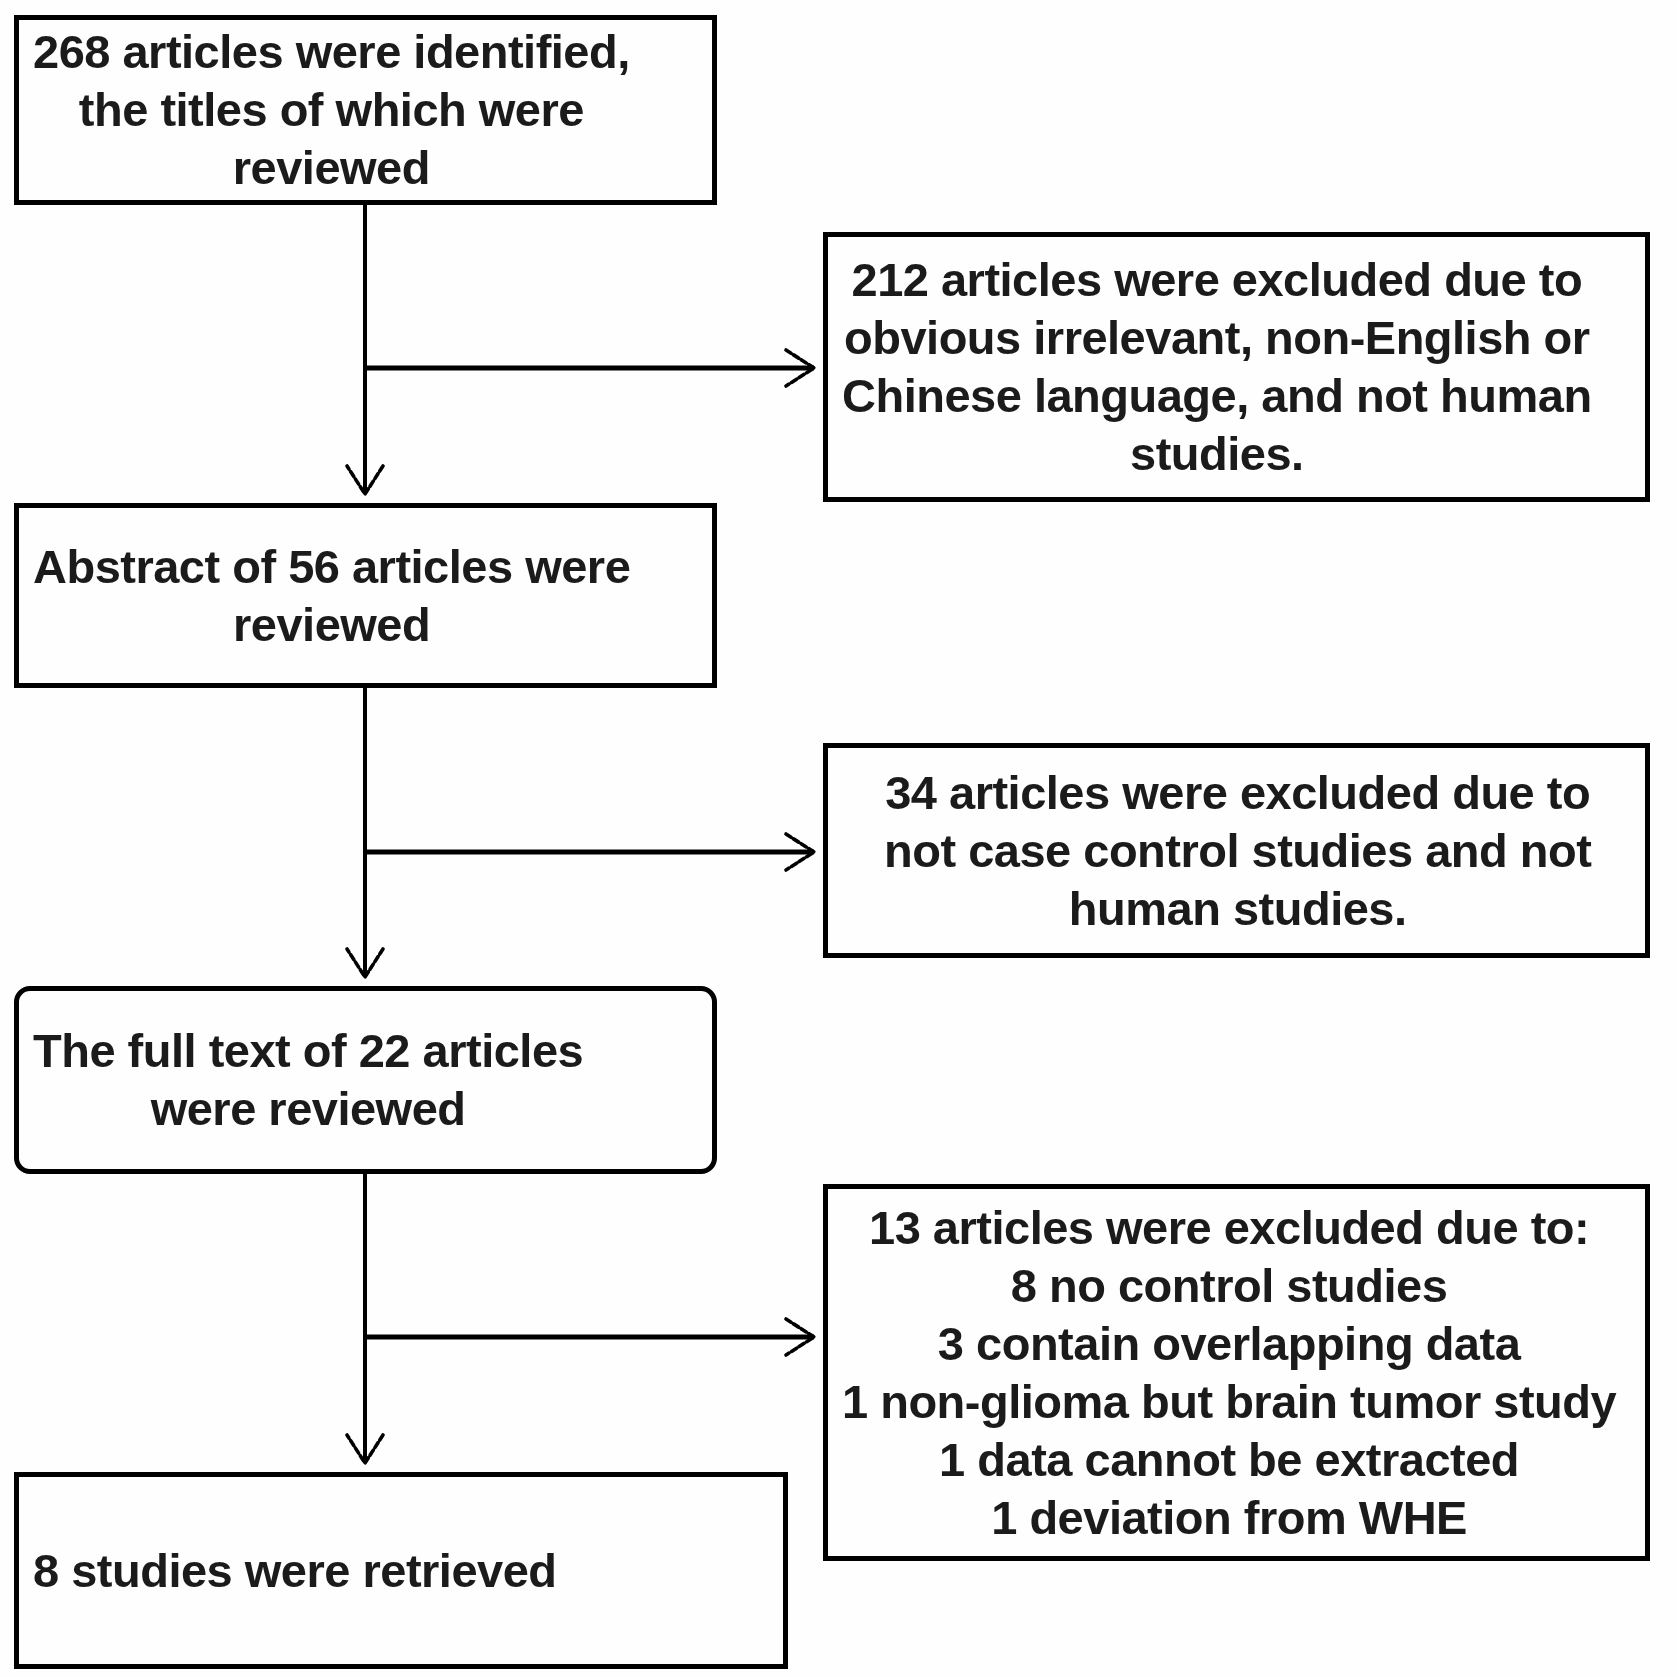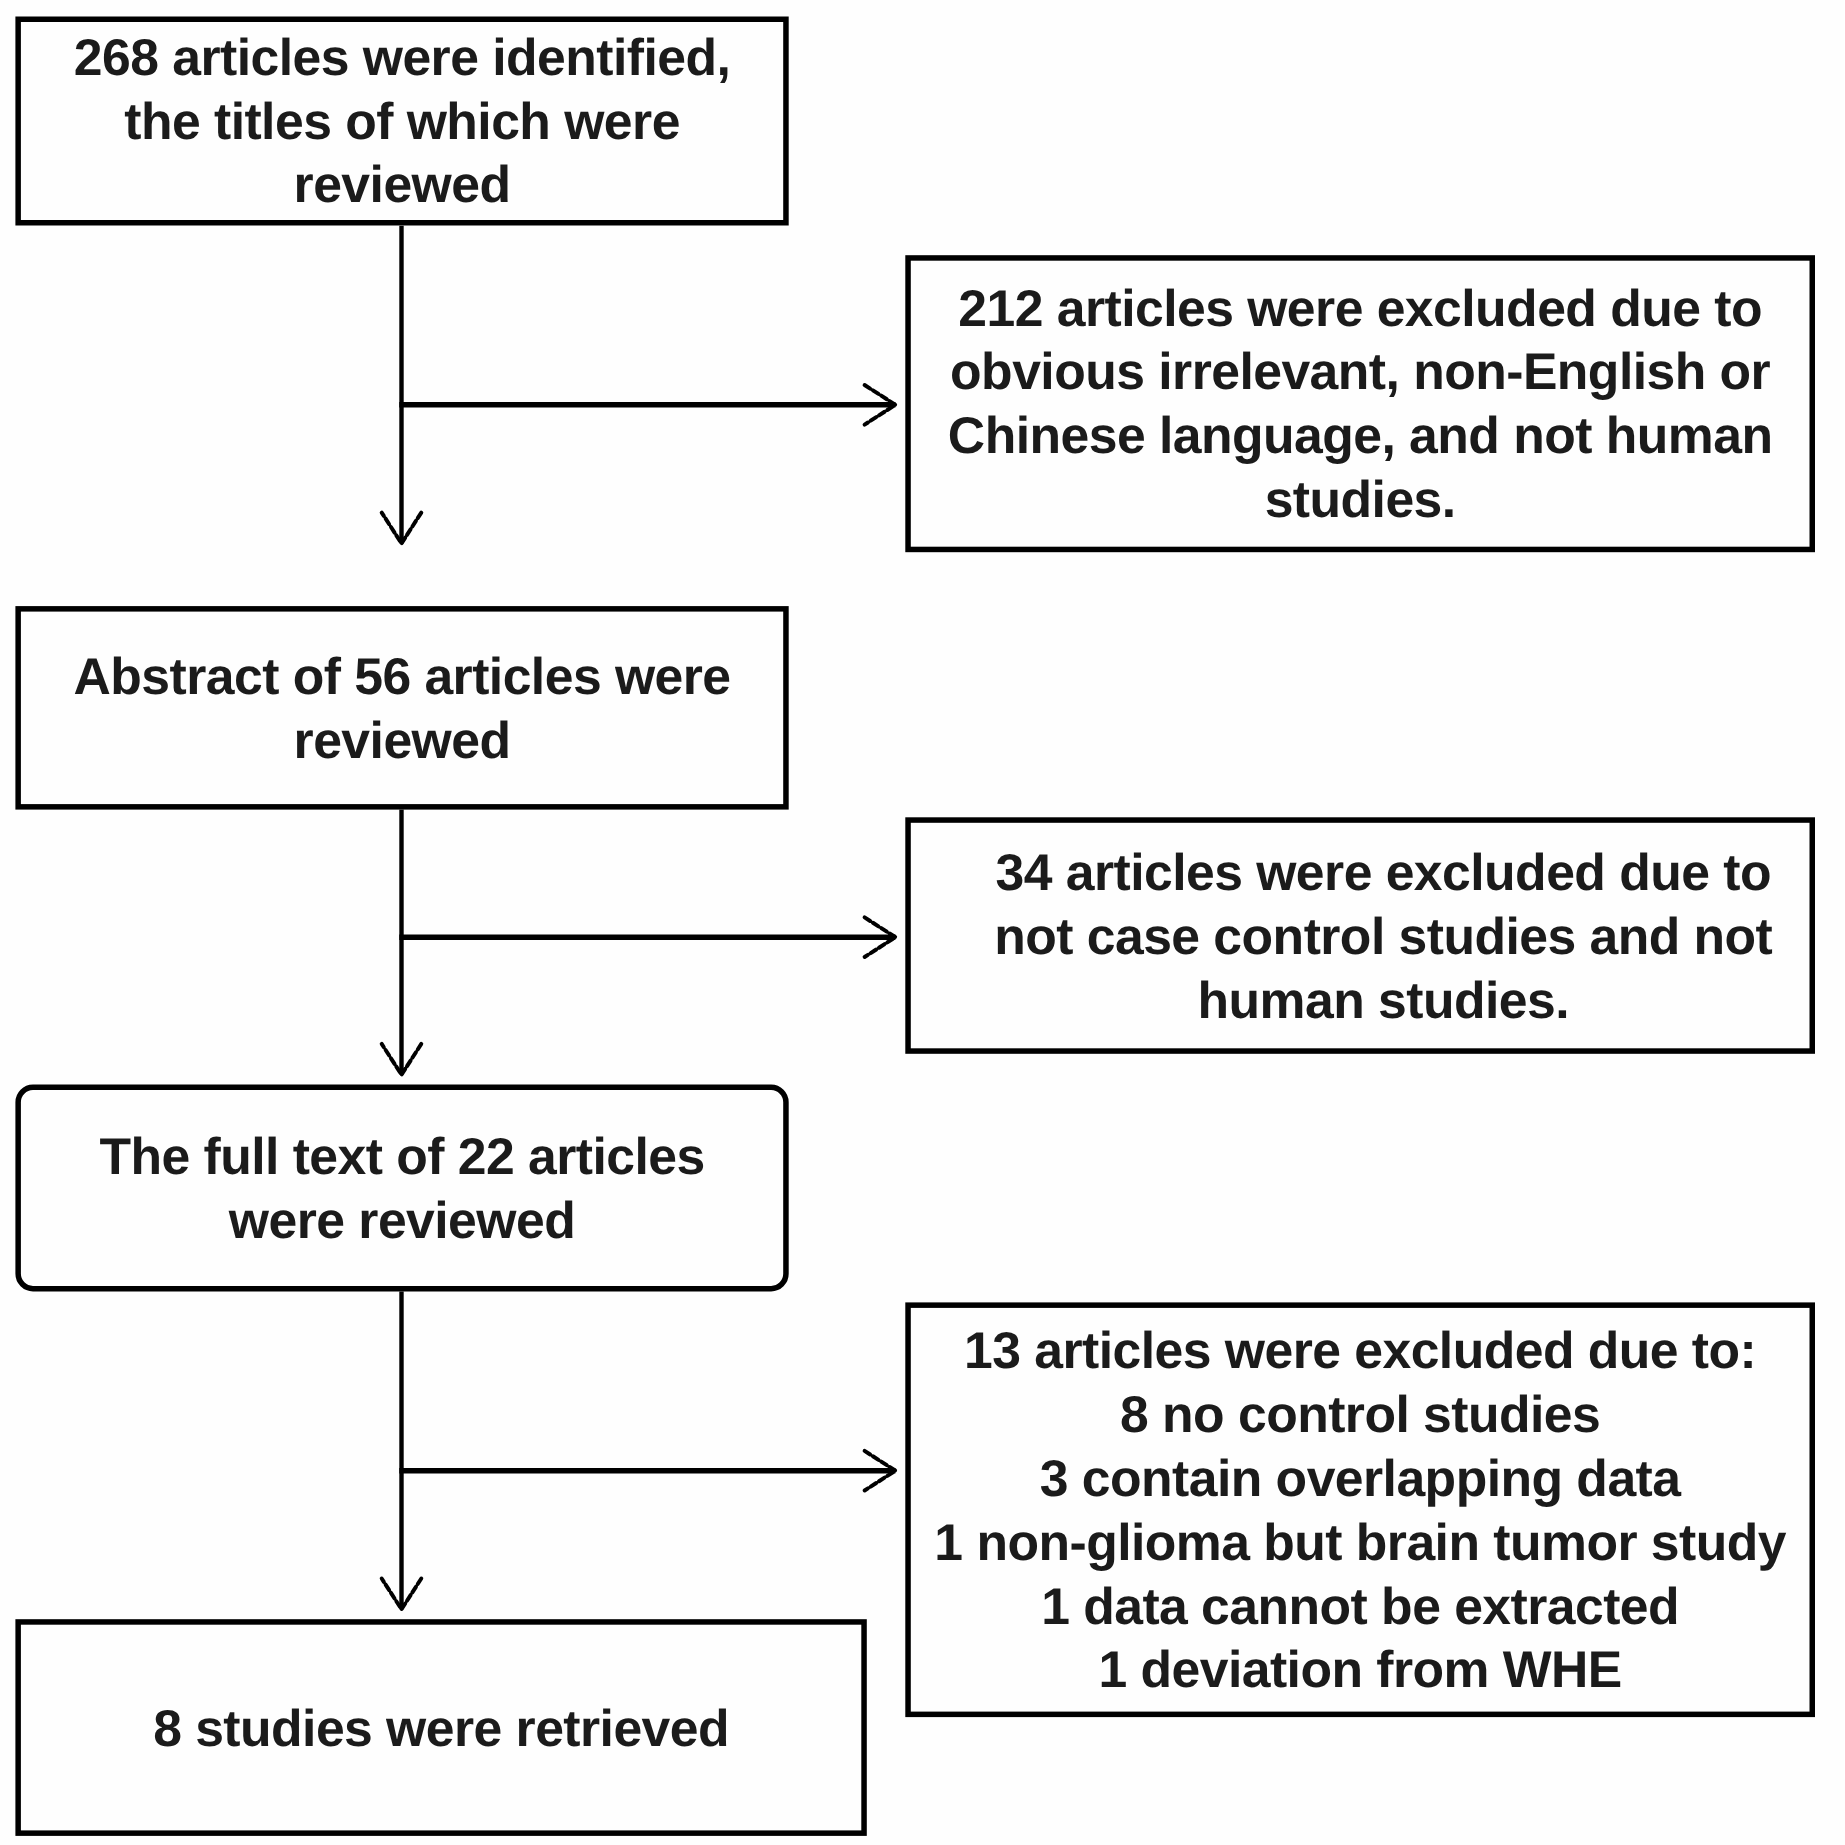--- a/index.html
+++ b/index.html
@@ -11,36 +11,35 @@
     font-family: "Liberation Sans", sans-serif;
     overflow: hidden;
   }
   .fbox {
     position: absolute;
     box-sizing: border-box;
     border: 5px solid #000000;
     background: #fefefe;
     display: flex;
     align-items: center;
-    justify-content: center;
     text-align: center;
     z-index: 2;
   }
   .fbox .txt {
     white-space: pre-line;
     font-weight: 700;
     font-size: 47px;
     line-height: 58px;
     color: #1b1b1b;
     letter-spacing: -0.5px;
     padding: 4px 14px;
   }
   
   .pos-identified { left: 14px;  top: 15px;   width: 703px; height: 190px; }
-  .pos-abstracts  { left: 14px;  top: 503px;  width: 703px; height: 185px; margin-top: 48px; }
+  .pos-abstracts  { left: 14px;  top: 503px;  width: 703px; height: 185px; }
   .pos-fulltext   { left: 14px;  top: 986px;  width: 703px; height: 188px; border-radius: 16px; }
   .pos-retrieved  { left: 14px;  top: 1472px; width: 774px; height: 197px; }
   
   .pos-excl212 { left: 823px; top: 232px;  width: 827px; height: 270px; }
   .pos-excl34  { left: 823px; top: 743px;  width: 827px; height: 215px; padding-left: 42px; }
   .pos-excl13  { left: 823px; top: 1148px; width: 827px; height: 377px; margin-top: 36px; }
 
   .arrows {
     position: absolute;
     left: 0; top: 0;

